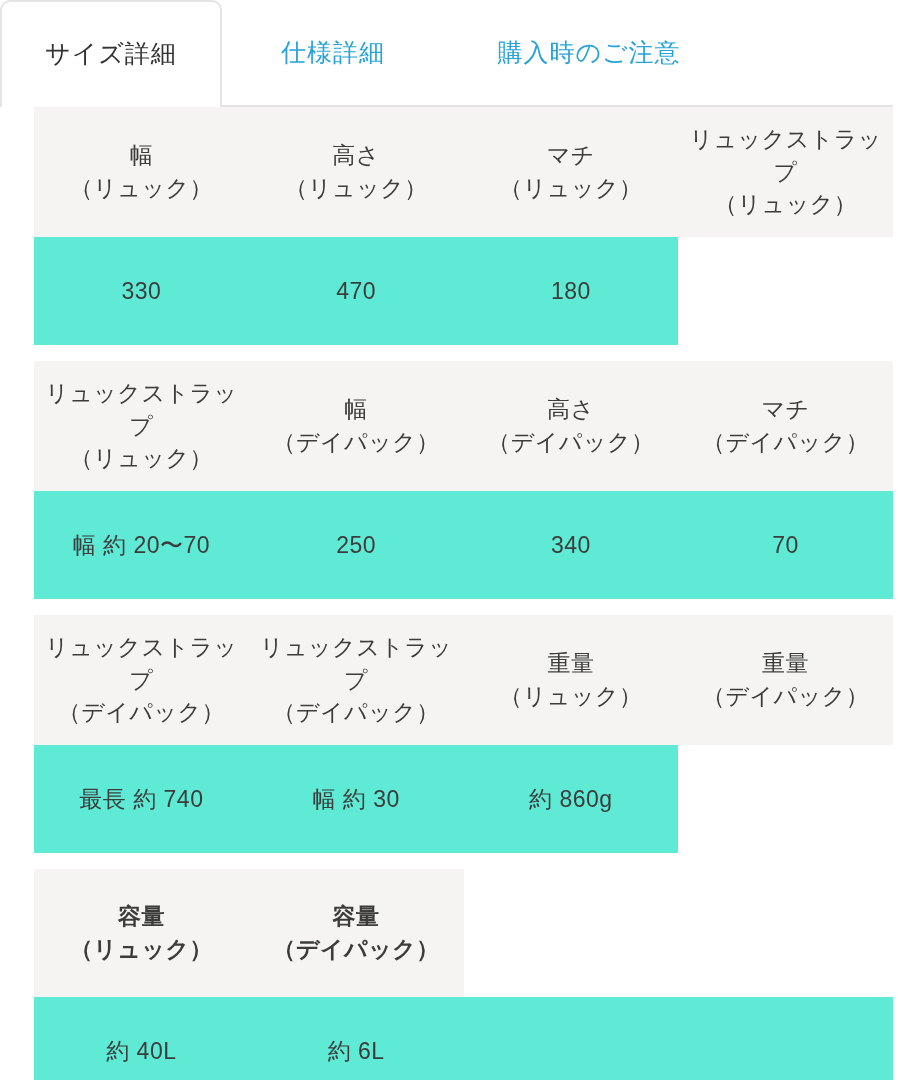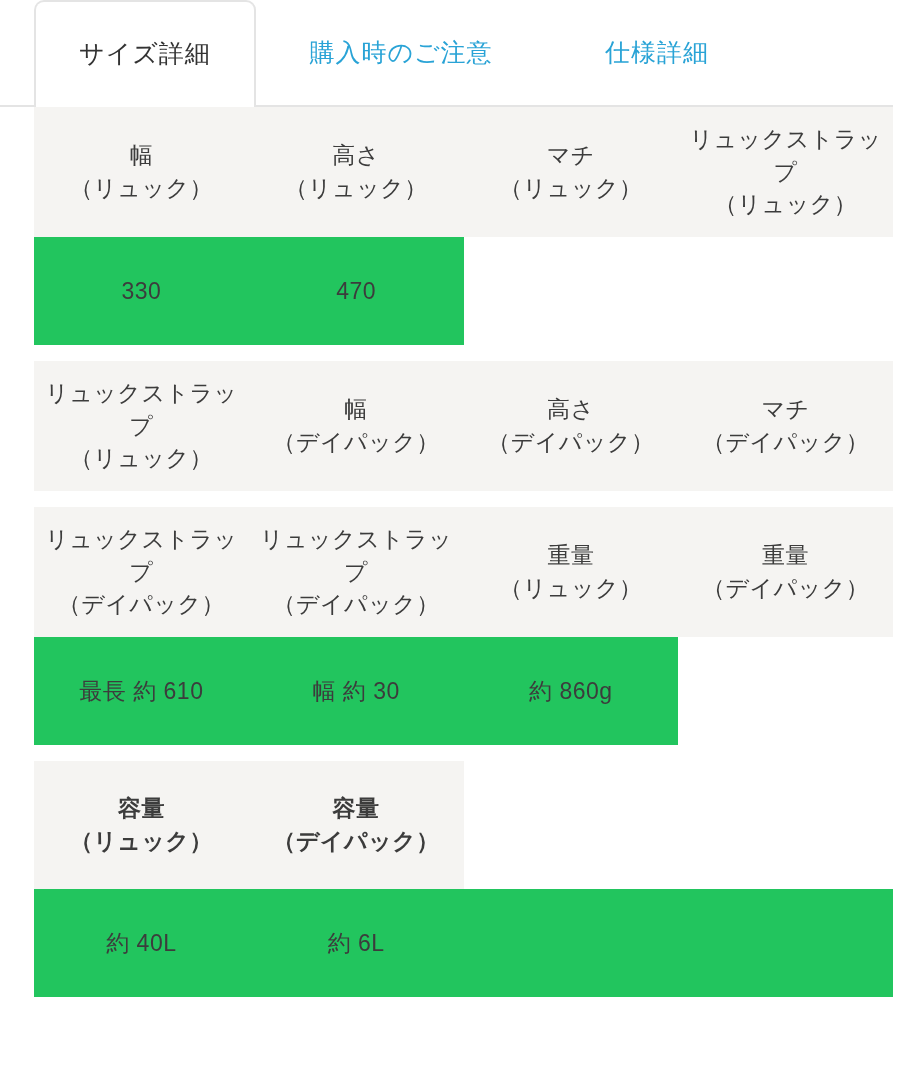--- a/index.html
+++ b/index.html
@@ -35,21 +35,20 @@
     left: 0;
     right: 22px;
     bottom: 0;
     height: 2px;
     background: #e4e4e4;
   }
   .tabs {
     display: flex;
     align-items: flex-start;
     height: 79px;
-    padding-left: 34px;
     box-sizing: border-box;
   }
   .tab {
     position: relative;
     display: flex;
     align-items: center;
     justify-content: center;
     height: 105px;
     font-size: 25px;
     letter-spacing: 1px;
@@ -112,21 +111,21 @@
     letter-spacing: 0.5px;
   }
   .row.head .cell {
     background: #f5f4f2;
     min-height: 130px;
   }
   .row.head .cell.empty {
     background: transparent;
   }
   .row.val .cell {
-    background: #22c55e;
+    background: #5eead4;
     min-height: 108px;
   }
   .row.gap {
     height: 16px;
     background: #ffffff;
   }
   .row.head.short .cell {
     min-height: 128px;
     font-weight: bold;
   }
@@ -134,59 +133,66 @@
 </head>
 <body>
 
 <div id="app">
 
   <div class="tabbar">
     <div class="tabs">
       <div class="tab tab-size active">
         <span>サイズ詳細</span>
       </div>
+      <div class="tab tab-spec">
+        <span>仕様詳細</span>
+      </div>
       <div class="tab tab-notes">
         <span>購入時のご注意</span>
-      </div>
-      <div class="tab tab-spec">
-        <span>仕様詳細</span>
       </div>
     </div>
   </div>
 
   <div class="table">
 
     <div class="row head">
       <div class="cell">幅<br>（リュック）</div>
       <div class="cell">高さ<br>（リュック）</div>
       <div class="cell">マチ<br>（リュック）</div>
       <div class="cell">リュックストラップ<br>（リュック）</div>
     </div>
     <div class="row val">
       <div class="cell">330</div>
       <div class="cell">470</div>
+      <div class="cell">180</div>
     </div>
     <div class="row gap"></div>
 
     <div class="row head">
       <div class="cell">リュックストラップ<br>（リュック）</div>
       <div class="cell">幅<br>（デイパック）</div>
       <div class="cell">高さ<br>（デイパック）</div>
       <div class="cell">マチ<br>（デイパック）</div>
     </div>
+    <div class="row val">
+      <div class="cell">幅 約 20〜70</div>
+      <div class="cell">250</div>
+      <div class="cell">340</div>
+      <div class="cell">70</div>
+    </div>
     <div class="row gap"></div>
 
     <div class="row head">
       <div class="cell">リュックストラップ<br>（デイパック）</div>
       <div class="cell">リュックストラップ<br>（デイパック）</div>
       <div class="cell">重量<br>（リュック）</div>
       <div class="cell">重量<br>（デイパック）</div>
     </div>
     <div class="row val">
-      <div class="cell">最長 約 610</div>
+      <div class="cell">最長 約 740</div>
       <div class="cell">幅 約 30</div>
       <div class="cell">約 860g</div>
     </div>
     <div class="row gap"></div>
 
     <div class="row head short">
       <div class="cell">容量<br>（リュック）</div>
       <div class="cell">容量<br>（デイパック）</div>
       <div class="cell empty"></div>
       <div class="cell empty"></div>

